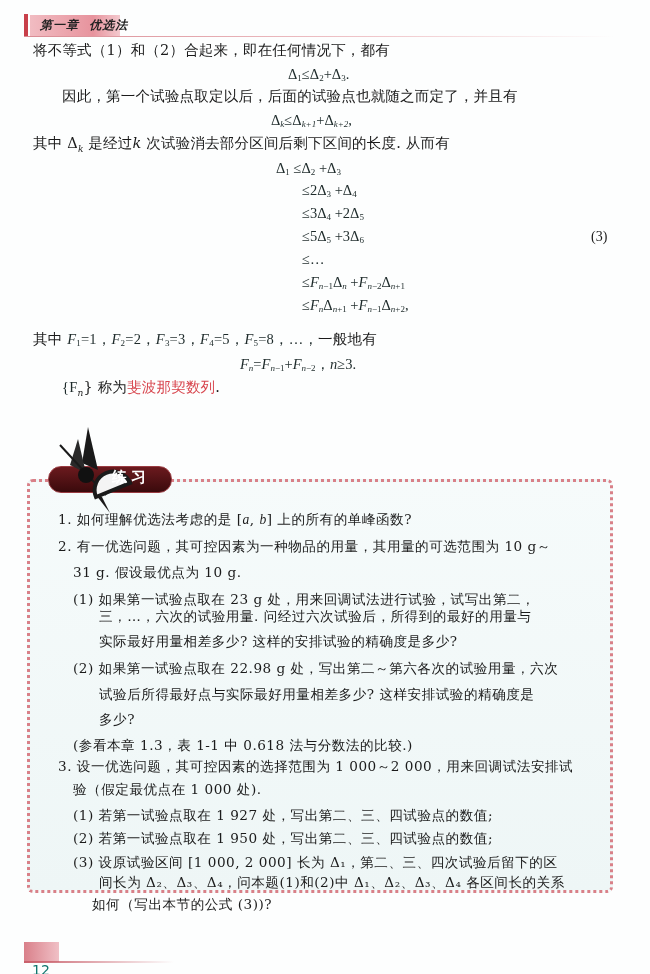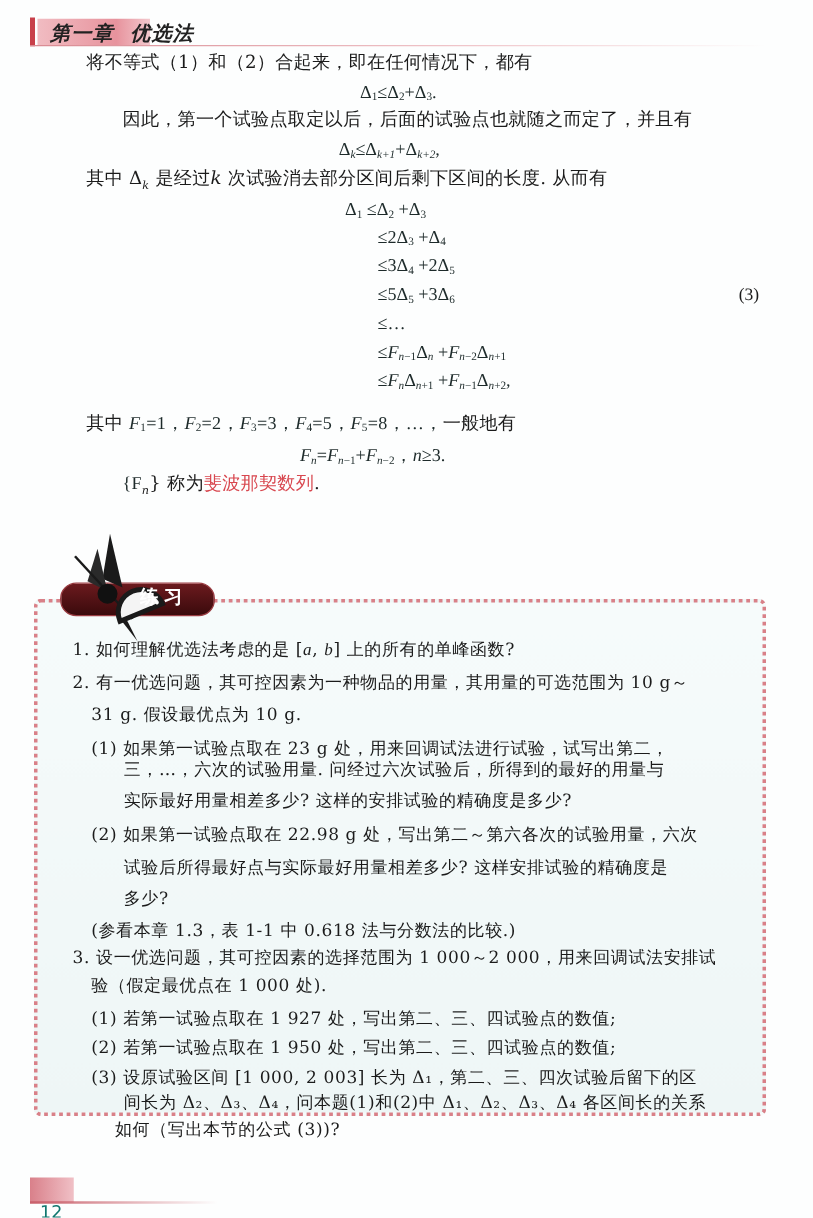--- a/index.html
+++ b/index.html
@@ -11,29 +11,29 @@
     }
     .abs { position: absolute; }
     
     .hdr-bar { left: 24px; top: 14px; width: 4px; height: 23px; background: #c8404a; }
     .hdr-tab {
       left: 30px; top: 15px; width: 90px; height: 21px;
       background: linear-gradient(90deg, #f1bcc2 0%, #e7939d 70%, #f3c9ce 100%);
     }
     .hdr-title {
       left: 40px; top: 17px; font-family: "DejaVu Sans", "Liberation Sans", sans-serif;
-      font-size: 16px; font-weight: bold; font-style: italic; color: #222; letter-spacing: 1px;
+      font-size: 12px; font-weight: bold; font-style: italic; color: #222; letter-spacing: 1px;
       white-space: pre;
     }
     .hdr-line {
       left: 24px; top: 36px; width: 590px; height: 1px;
       background: linear-gradient(90deg, #d98b93 0%, #f0c7cb 60%, rgba(255,255,255,0) 100%);
     }
     
-    .txt { font-size: 14.5px; line-height: 19px; white-space: nowrap; letter-spacing: 0.2px; margin-left: 36px; }
+    .txt { font-size: 14.5px; line-height: 19px; white-space: nowrap; letter-spacing: 0.2px; }
     .math { font-family: Liberation Serif, serif; font-size: 14.5px; white-space: nowrap; color: #1d2a2a; }
     .math i { font-style: italic; }
     .math sub { font-size: 9px; vertical-align: -2px; }
     .red { color: #d8474f; }
     .eqno { font-family: "Liberation Serif", serif; font-size: 14px; }
     
     .ex-box {
       left: 27px; top: 479px; width: 580px; height: 408px;
       border: 3px dotted #d98088; border-radius: 6px;
       background: linear-gradient(180deg, #f6fbfb 0%, #eef6f6 100%);
@@ -128,19 +128,19 @@
 <div class="abs ex" style="left:99px; top:710px;">多少?</div>
 
 <div class="abs ex" style="left:73px; top:717px; top:736px;">(参看本章 1.3，表 1-1 中 0.618 法与分数法的比较.)</div>
 
 <div class="abs ex" style="left:58px; top:746px; top:757px;"><span>3.</span> <span>设一优选问题，其可控因素的选择范围为 1 000～2 000，用来回调试法安排试</span></div>
 <div class="abs ex" style="left:73px; top:780px;">验（假定最优点在 1 000 处).</div>
 
 <div class="abs ex" style="left:73px; top:806px;"><span>(1)</span> <span>若第一试验点取在 1 927 处，写出第二、三、四试验点的数值;</span></div>
 <div class="abs ex" style="left:73px; top:832px; top:829px;"><span>(2)</span> <span>若第一试验点取在 1 950 处，写出第二、三、四试验点的数值;</span></div>
 
-<div class="abs ex" style="left:73px; top:853px;"><span>(3)</span> <span>设原试验区间 [1 000, 2 003] 长为 Δ₁，第二、三、四次试验后留下的区</span></div>
+<div class="abs ex" style="left:73px; top:853px;"><span>(3)</span> <span>设原试验区间 [1 000, 2 000] 长为 Δ₁，第二、三、四次试验后留下的区</span></div>
 <div class="abs ex" style="left:99px; top:876px; top:873px;">间长为 Δ₂、Δ₃、Δ₄，问本题(1)和(2)中 Δ₁、Δ₂、Δ₃、Δ₄ 各区间长的关系</div>
 <div class="abs ex" style="left:92px; top:895px;">如何（写出本节的公式 (3))?</div>
 
 <div class="abs pg-box"></div>
 <div class="abs pg-num">12</div>
 <div class="abs pg-line"></div>
 
 </body></html>

